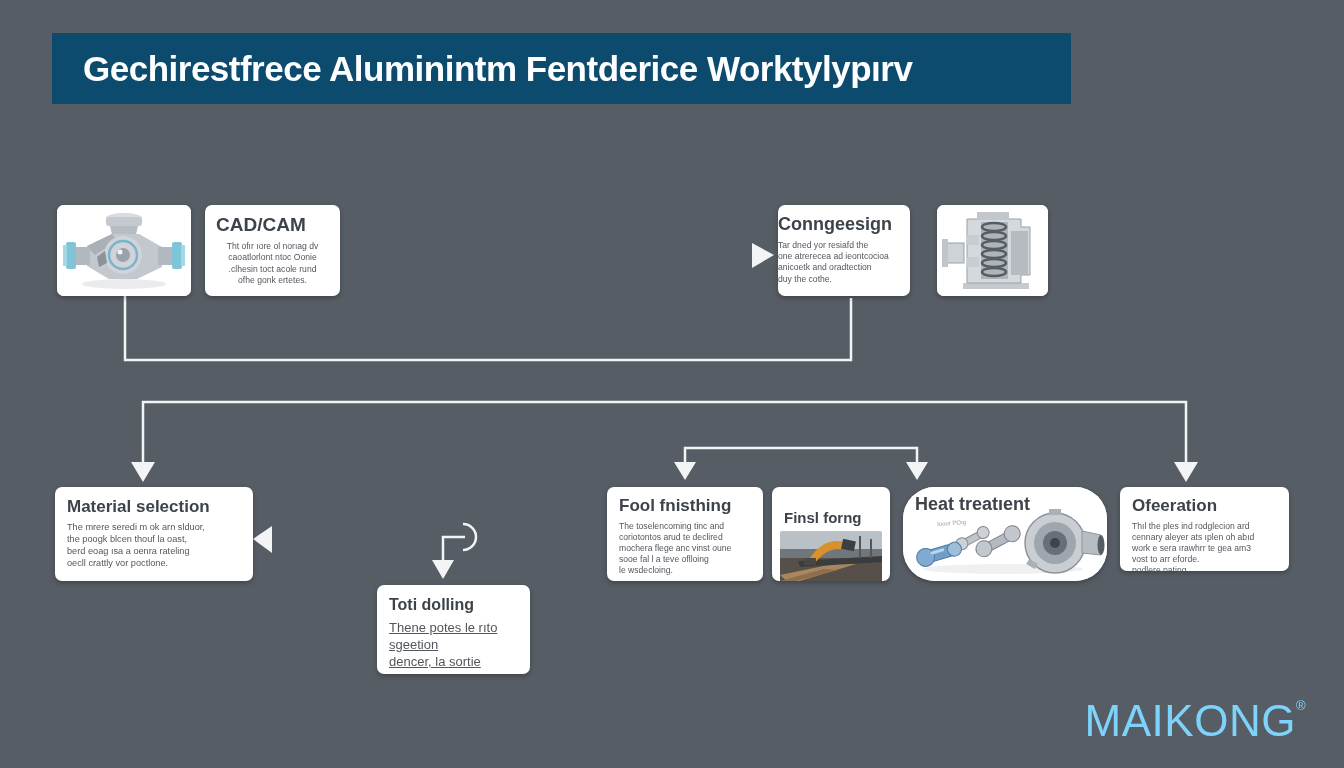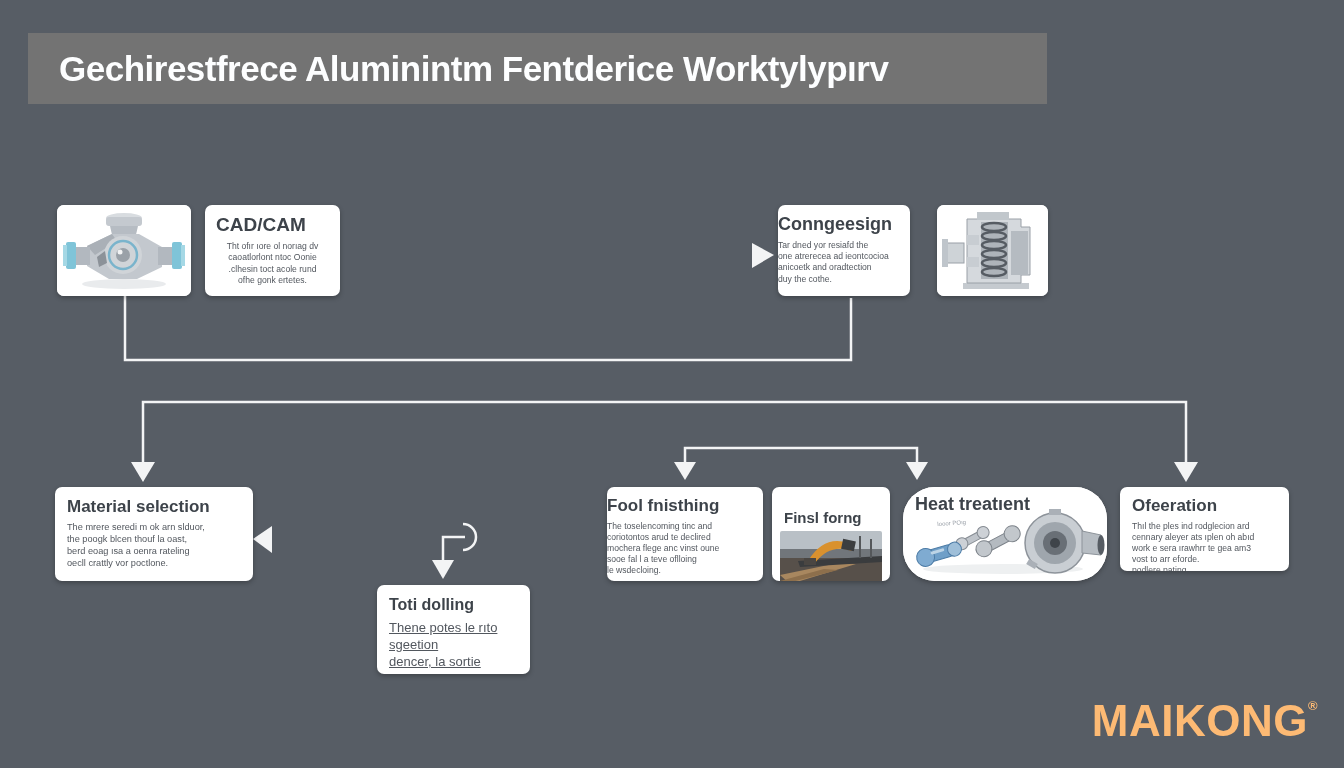--- a/index.html
+++ b/index.html
@@ -1,20 +1,20 @@
 <!DOCTYPE html>
 <html><head>
 <meta charset="utf-8">
 <style>
   html,body{margin:0;padding:0;}
   body{font-family:"Liberation Sans",sans-serif;}
   #canvas{position:relative;width:1344px;height:768px;background:#575d65;overflow:hidden;}
 
   
-  #title-bar{position:absolute;left:28px;top:33px;width:1019px;height:71px;background:#737373;
+  #title-bar{position:absolute;left:52px;top:33px;width:1019px;height:71px;background:#0c4a6e;
     display:flex;align-items:center;}
   #title-bar .title-text{color:#fdfeff;font-size:35px;font-weight:700;letter-spacing:-0.5px;
     padding-left:31px;white-space:nowrap;}
 
   
   .card{position:absolute;background:#ffffff;border-radius:7px;box-sizing:border-box;
     box-shadow:0 2px 5px rgba(0,0,0,0.28);overflow:hidden;}
   .card .title{font-weight:600;color:#3d434a;line-height:1.1;}
   .card .body{color:#52575e;white-space:pre-line;}
 
@@ -27,21 +27,21 @@
   #card-conngesign .body{font-size:8.6px;line-height:1.32;}
 
   #card-material{left:55px;top:487px;width:198px;height:94px;padding:11px 12px;}
   #card-material .title{font-size:17px;margin-bottom:5px;}
   #card-material .body{font-size:9.2px;line-height:1.3;}
 
   #card-tooling{left:377px;top:585px;width:153px;height:89px;padding:11px 12px;}
   #card-tooling .title{font-size:16px;margin-bottom:5px;}
   #card-tooling .body{font-size:13px;line-height:1.32;text-decoration:underline;}
 
-  #card-finishing{left:607px;top:487px;width:156px;height:94px;padding:10px 0;}
+  #card-finishing{left:607px;top:487px;width:156px;height:94px;padding:10px 12px;}
   #card-finishing .title{font-size:17px;margin-bottom:5px;}
   #card-finishing .body{font-size:8.6px;line-height:1.3;}
 
   #card-forging{left:772px;top:487px;width:118px;height:94px;padding:21px 8px;}
   #card-forging .title{font-size:15px;margin:2px 0 4px 4px;}
 
   #card-heat{left:903px;top:487px;width:204px;height:94px;padding:0;border-radius:32px;}
   #card-heat .title{position:absolute;left:12px;top:8px;font-size:18px;z-index:2;}
   #card-heat .annotation{position:absolute;left:34px;top:33px;font-size:6px;color:#9aa0a8;
     transform:rotate(-4deg);z-index:2;}
@@ -56,21 +56,21 @@
   #img-card-left{left:57px;top:205px;width:134px;height:91px;}
   #img-card-right{left:937px;top:205px;width:111px;height:91px;}
   .img-card svg,#card-heat svg{display:block;}
 
   #forging-photo{width:102px;height:53px;border-radius:2px;overflow:hidden;}
 
   
   #connector-layer{position:absolute;left:0;top:0;width:1344px;height:768px;pointer-events:none;}
 
   
-  #logo{position:absolute;right:26px;top:696px;color:#fdba74;font-weight:700;font-size:44px;
+  #logo{position:absolute;right:38px;top:696px;color:#7dd3fc;font-weight:400;font-size:44px;
     letter-spacing:0.5px;white-space:nowrap;}
   #logo sup{font-size:13px;vertical-align:top;position:relative;top:2px;}
 </style>
 </head>
 <body>
 
 <div id="canvas">
 
   <div id="title-bar">
     <div class="title-text">Gechirestfrece Aluminintm Fentderice Worktylypırv</div>

